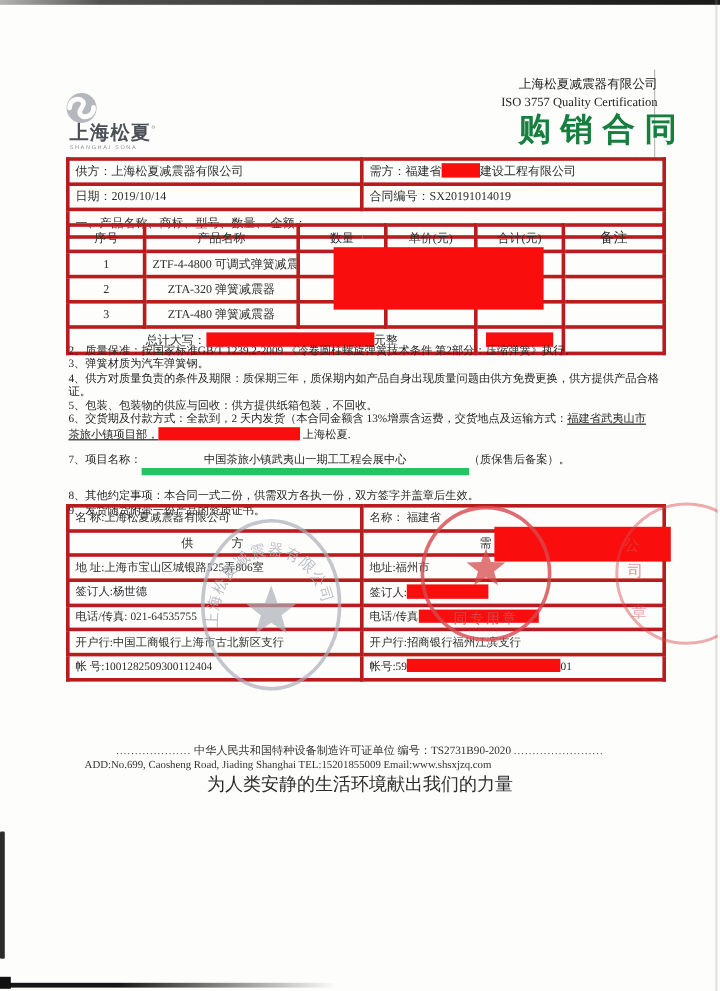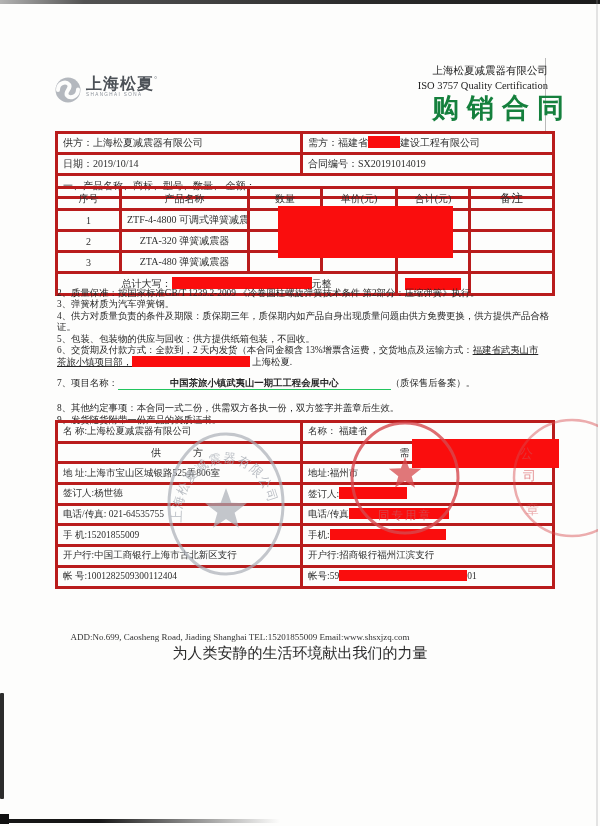--- a/index.html
+++ b/index.html
@@ -9,21 +9,21 @@
   .edge-top{position:absolute;left:0;top:0;width:600px;height:4px;
     background:linear-gradient(90deg,rgba(90,90,90,.45),rgba(40,40,40,.8) 14%,rgba(25,25,25,.92) 60%,rgba(15,15,15,.95));}
   .edge-left-bar{position:absolute;left:0;top:693px;width:4px;height:106px;background:#2c2c2c;border-radius:1px;}
   .edge-bottom{position:absolute;left:0;top:819px;height:4px;width:280px;
     background:linear-gradient(90deg,#161616 35%,rgba(60,60,60,.55) 70%,rgba(120,120,120,0));}
   .edge-nub{position:absolute;left:0;top:814px;width:9px;height:10px;background:#111;}
   .edge-right{position:absolute;right:2px;top:0;width:2px;height:826px;background:rgba(150,150,150,.25);}
   .hdr-fold{position:absolute;left:545px;top:58px;width:1px;height:73px;background:rgba(120,120,120,.5);}
 
   
-  .logo{position:absolute;left:54px;top:76px;display:flex;align-items:flex-start;}
+  .logo{position:absolute;left:54px;top:76px;display:flex;align-items:flex-start;flex-direction:column;}
   .logo-text{margin-left:4px;line-height:1;}
   .logo-cn{font-size:16px;font-weight:bold;color:#4c5157;letter-spacing:1px;font-family:"Liberation Sans",sans-serif;}
   .logo-mark{font-size:8px;color:#7c828a;vertical-align:top;}
   .logo-en{font-size:4.6px;color:#8a9098;letter-spacing:1.4px;font-family:"Liberation Sans",sans-serif;margin-top:1px;}
   .co-right{position:absolute;right:52px;top:63px;text-align:right;font-size:10.5px;line-height:15px;color:#222;}
   .doc-title{position:absolute;left:0;top:90px;width:572px;text-align:right;
     font-size:27px;font-weight:bold;letter-spacing:8px;color:#15803d;}
 
   
   table{border-collapse:collapse;table-layout:fixed;}
@@ -36,21 +36,21 @@
   .remark-h{font-size:11.5px;margin-left:43px;}
   .tbl-sig{position:absolute;left:55px;top:420px;width:497px;font-size:9.5px;}
   .tbl-sig td{height:15.7px;}
   .sig-h{text-align:center;letter-spacing:4px;font-size:10px;}
 
   
   .clauses{position:absolute;left:57px;top:288px;width:496px;font-size:9.4px;line-height:11.4px;color:#262626;}
   .nowrap{white-space:nowrap;}
   .ul{text-decoration:underline;}
   .c7line{margin-top:9px;margin-bottom:3px;}
-  .u7{display:inline-block;border-bottom:1px solid #22c55e;padding:0 52px;font-weight:bold;}
+  .u7{display:inline-block;border-bottom:6px solid #22c55e;padding:0 52px;}
   .c8line{margin-top:13px;}
 
   
   .redbox{display:inline-block;background:#fa0d0d;vertical-align:-2px;}
   .abs-red{position:absolute;background:#fa0d0d;}
 
   
   .seal{position:absolute;pointer-events:none;}
 
   
@@ -195,24 +195,20 @@
     </tr>
     <tr>
       <td>签订人:杨世德</td>
       <td><span>签订人:</span><span class="redbox" style="width:68px;height:12px"></span></td>
     </tr>
     <tr>
       <td>电话/传真: 021-64535755</td>
       <td><span>电话/传真</span><span class="redbox" style="width:100px;height:11px"></span></td>
     </tr>
     <tr>
-      <td>手 机:15201855009</td>
-      <td><span>手机:</span><span class="redbox" style="width:116px;height:11px"></span></td>
-    </tr>
-    <tr>
       <td>开户行:中国工商银行上海市古北新区支行</td>
       <td>开户行:招商银行福州江滨支行</td>
     </tr>
     <tr>
       <td>帐 号:1001282509300112404</td>
       <td><span>帐号:59</span><span class="redbox" style="width:128px;height:11px"></span><span>01</span></td>
     </tr>
   </tbody>
     </table>
 
@@ -233,16 +229,21 @@
     <text x="67" y="107" text-anchor="middle" font-size="11.5" letter-spacing="2" fill="#d6494d" opacity="0.9">同专用章</text>
   </svg>
 
   <svg class="seal" style="left:470px;top:418px" width="128" height="120" viewBox="0 0 128 120">
     <circle cx="102" cy="60" r="58" fill="none" stroke="#d6494d" stroke-width="2.5" opacity="0.45"></circle>
     <text x="50" y="40" font-size="13" fill="#d6494d" opacity="0.6">公</text>
     <text x="53" y="62" font-size="13" fill="#d6494d" opacity="0.6">司</text>
     <text x="56" y="96" font-size="13" fill="#d6494d" opacity="0.5">章</text>
   </svg>
 
+  <div class="foot1">
+    <span class="dots">....................</span>
+    <span>中华人民共和国特种设备制造许可证单位 编号：TS2731B90-2020</span>
+    <span class="dots">........................</span>
+  </div>
   <div class="foot2">ADD:No.699, Caosheng Road, Jiading Shanghai TEL:15201855009 Email:www.shsxjzq.com</div>
   <div class="foot3">为人类安静的生活环境献出我们的力量</div>
 
 </div>
 
 </body></html>

